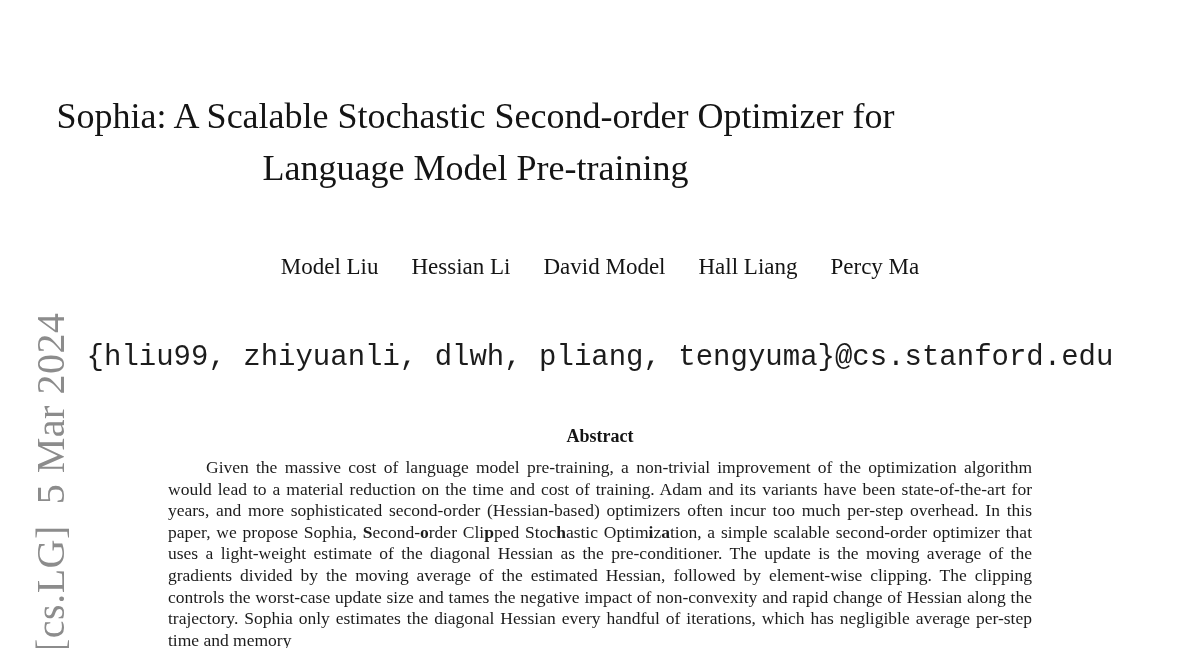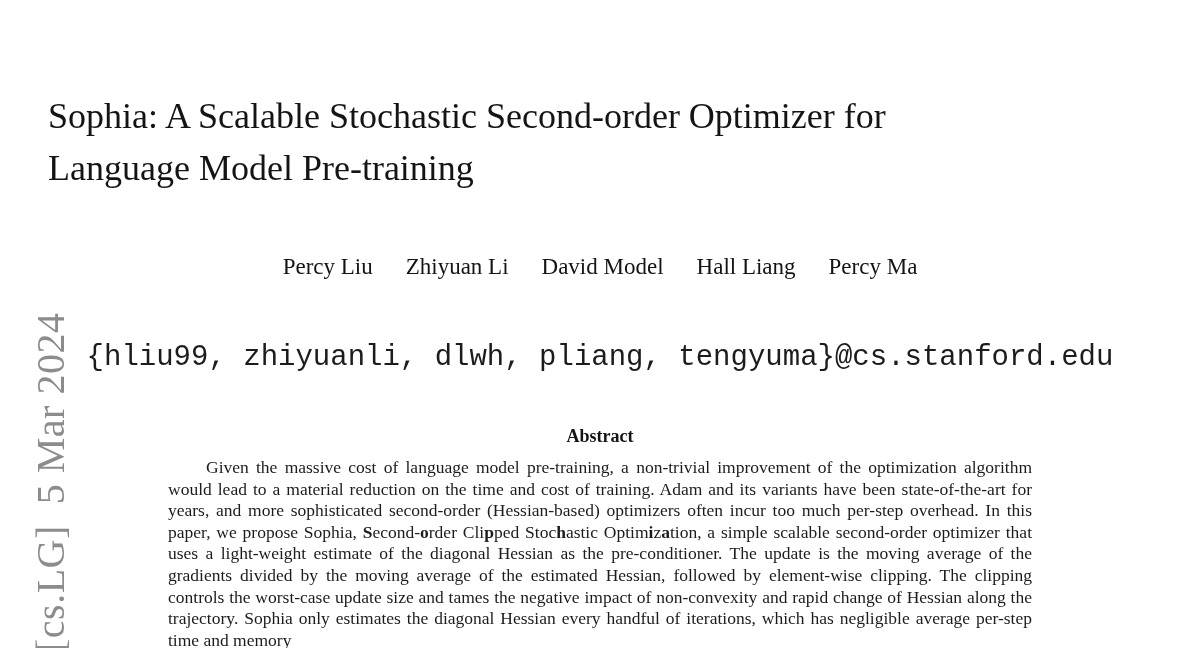--- a/index.html
+++ b/index.html
@@ -25,22 +25,21 @@
     color: #8c8c8c;
     white-space: pre;
     letter-spacing: 0.5px;
     line-height: 46px;
   }
   .paper-title {
     position: absolute;
     top: 90px;
     left: 0;
     width: 951px;
-    text-align: left;
-    margin-left: 48px;
+    text-align: center;
   }
   .paper-title .title-text {
     display: inline-block;
     max-width: 1000px;
     font-size: 36px;
     line-height: 52px;
     color: #141414;
   }
   .authors-row {
     position: absolute;
@@ -100,22 +99,22 @@
 
 <div class="page">
 
   <div class="arxiv-stamp">[cs.LG]  5 Mar 2024</div>
 
   <div class="paper-title">
     <span class="title-text">Sophia: A Scalable Stochastic Second-order Optimizer for Language Model Pre-training</span>
   </div>
 
   <div class="authors-row">
-    <span>Percy Liu</span>
-    <span>Zhiyuan Li</span>
+    <span>Model Liu</span>
+    <span>Hessian Li</span>
     <span>David Model</span>
     <span>Hall Liang</span>
     <span>Percy Ma</span>
   </div>
 
 
   <div class="email-line">{hliu99, zhiyuanli, dlwh, pliang, tengyuma}@cs.stanford.edu</div>
 
   <div class="abstract-heading">Abstract</div>
 

